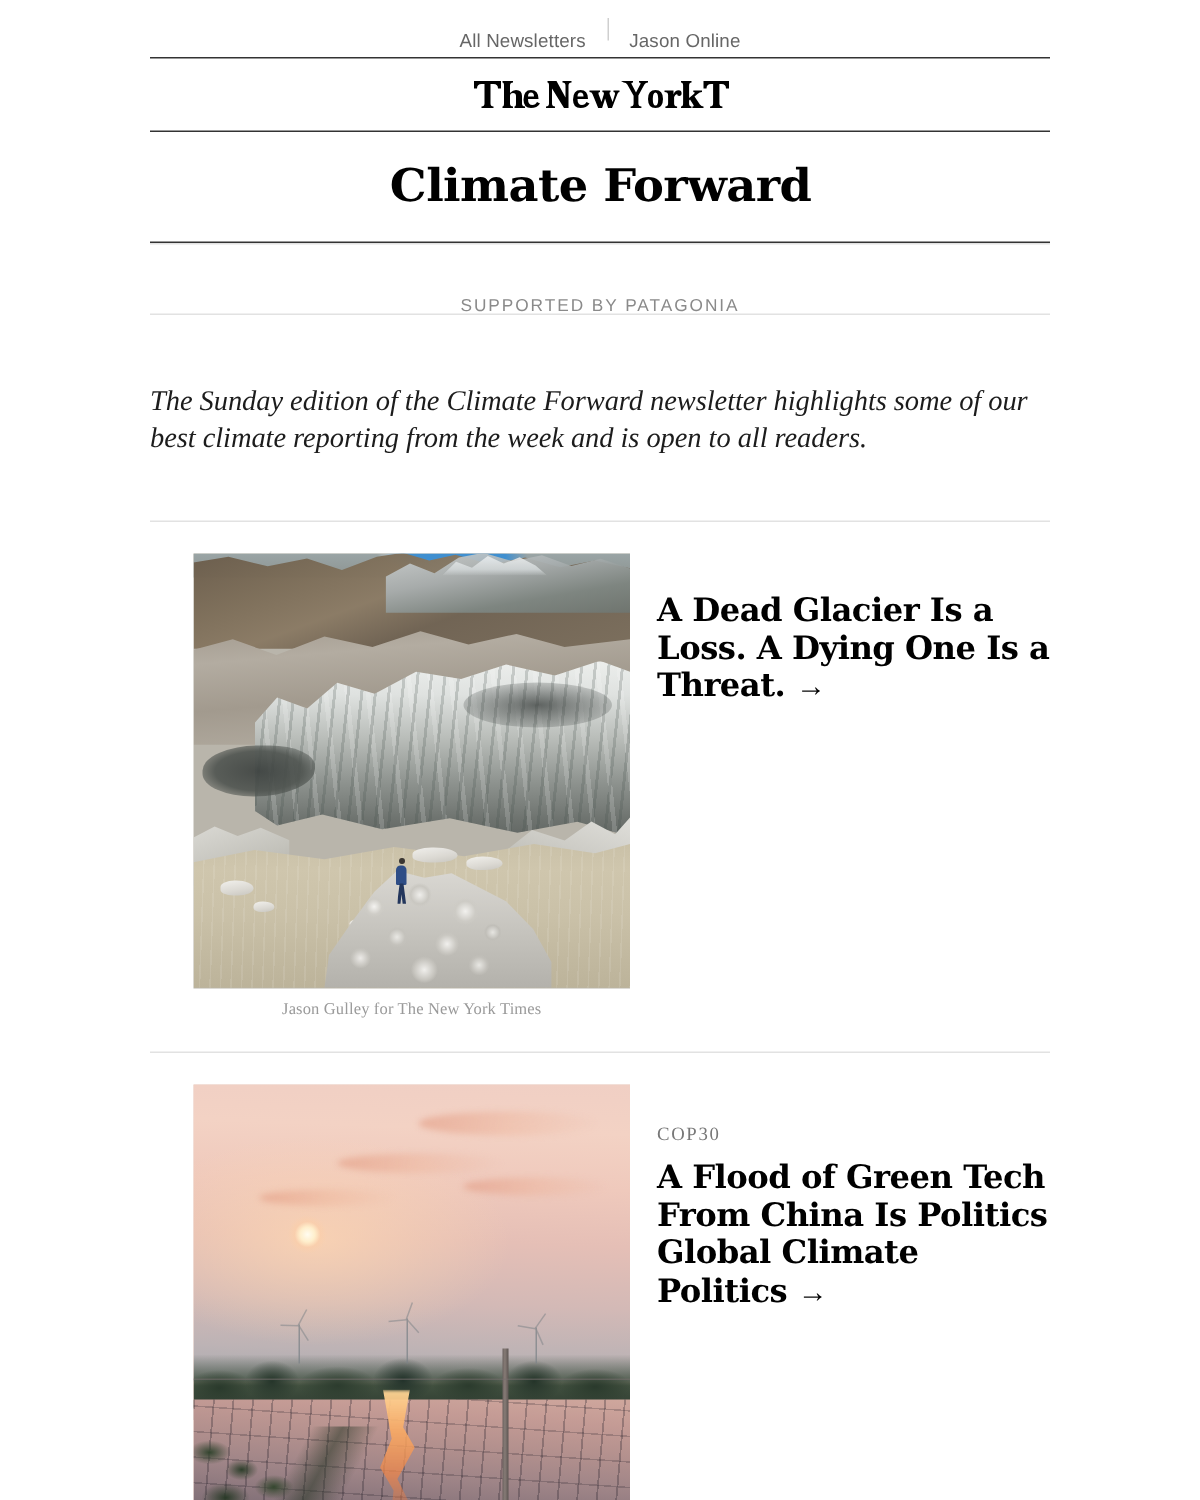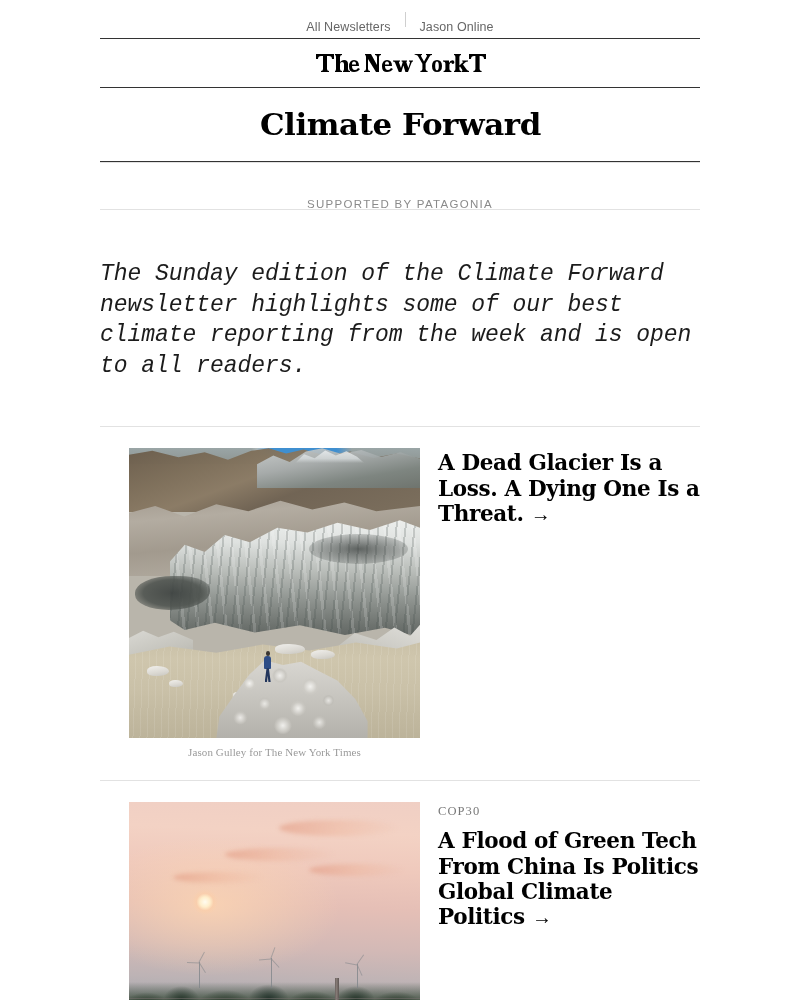--- a/index.html
+++ b/index.html
@@ -119,23 +119,23 @@
     font-size: 11.5px;
     letter-spacing: 1.3px;
     color: #8a8a8a;
     text-transform: uppercase;
     margin-top: 36px;
   }
 
   
   .intro {
     padding: 26px 0 22px 0;
-    font-family: Liberation Mono, monospace;
+    font-family: Liberation Serif, serif;
     font-style: italic;
-    font-size: 23px;
+    font-size: 19px;
     line-height: 1.33;
     color: #1c1c1c;
     letter-spacing: -0.05px;
   }
 
   
   .article {
     display: flex;
     gap: 18px;
     padding-top: 21px;
@@ -159,20 +159,21 @@
     font-family: "Liberation Serif", serif;
     font-size: 11px;
     color: #9a9a9a;
     text-align: center;
     padding-top: 8px;
     letter-spacing: .1px;
   }
   .art-body {
     flex: 1 1 auto;
     padding-top: 2px;
+    margin-top: 24px;
   }
   .kicker {
     font-family: "Liberation Serif", serif;
     font-size: 12.5px;
     letter-spacing: 1.1px;
     color: #777777;
     text-transform: uppercase;
     margin-bottom: 9px;
   }
   .headline {

